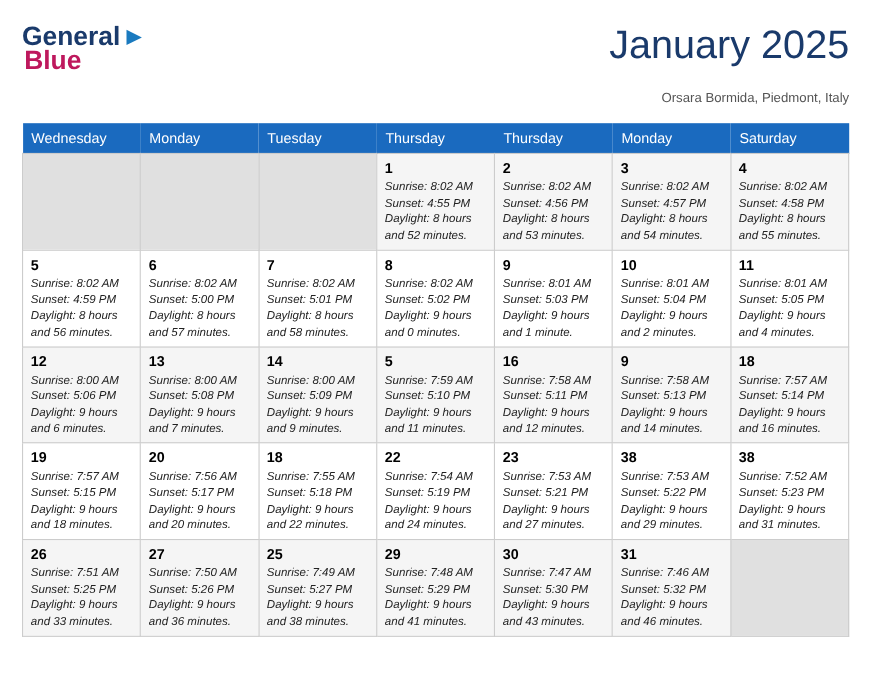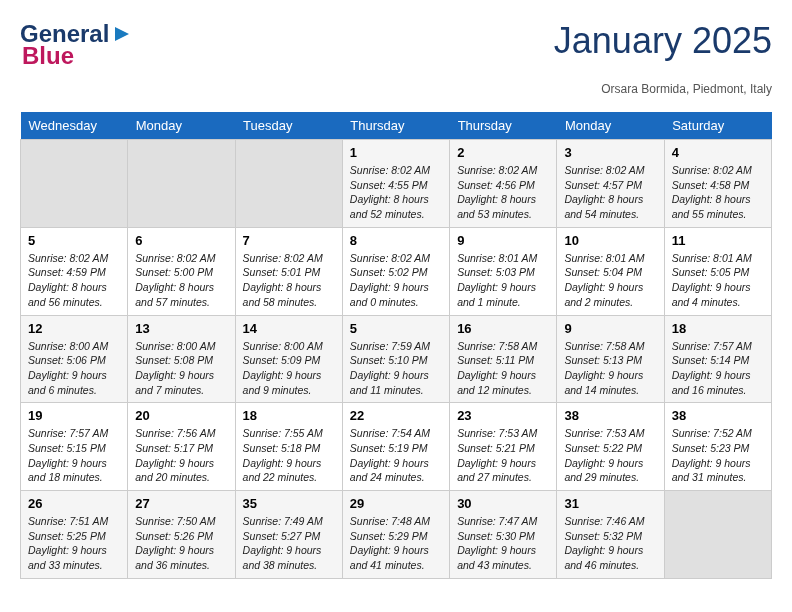--- a/index.html
+++ b/index.html
@@ -223,21 +223,21 @@
       <tr>
         <td>
           <span class="day-num">26</span>
           <div class="day-info">Sunrise: 7:51 AM<br>Sunset: 5:25 PM<br>Daylight: 9 hours and 33 minutes.</div>
         </td>
         <td>
           <span class="day-num">27</span>
           <div class="day-info">Sunrise: 7:50 AM<br>Sunset: 5:26 PM<br>Daylight: 9 hours and 36 minutes.</div>
         </td>
         <td>
-          <span class="day-num">35</span>
+          <span class="day-num">25</span>
           <div class="day-info">Sunrise: 7:49 AM<br>Sunset: 5:27 PM<br>Daylight: 9 hours and 38 minutes.</div>
         </td>
         <td>
           <span class="day-num">29</span>
           <div class="day-info">Sunrise: 7:48 AM<br>Sunset: 5:29 PM<br>Daylight: 9 hours and 41 minutes.</div>
         </td>
         <td>
           <span class="day-num">30</span>
           <div class="day-info">Sunrise: 7:47 AM<br>Sunset: 5:30 PM<br>Daylight: 9 hours and 43 minutes.</div>
         </td>

